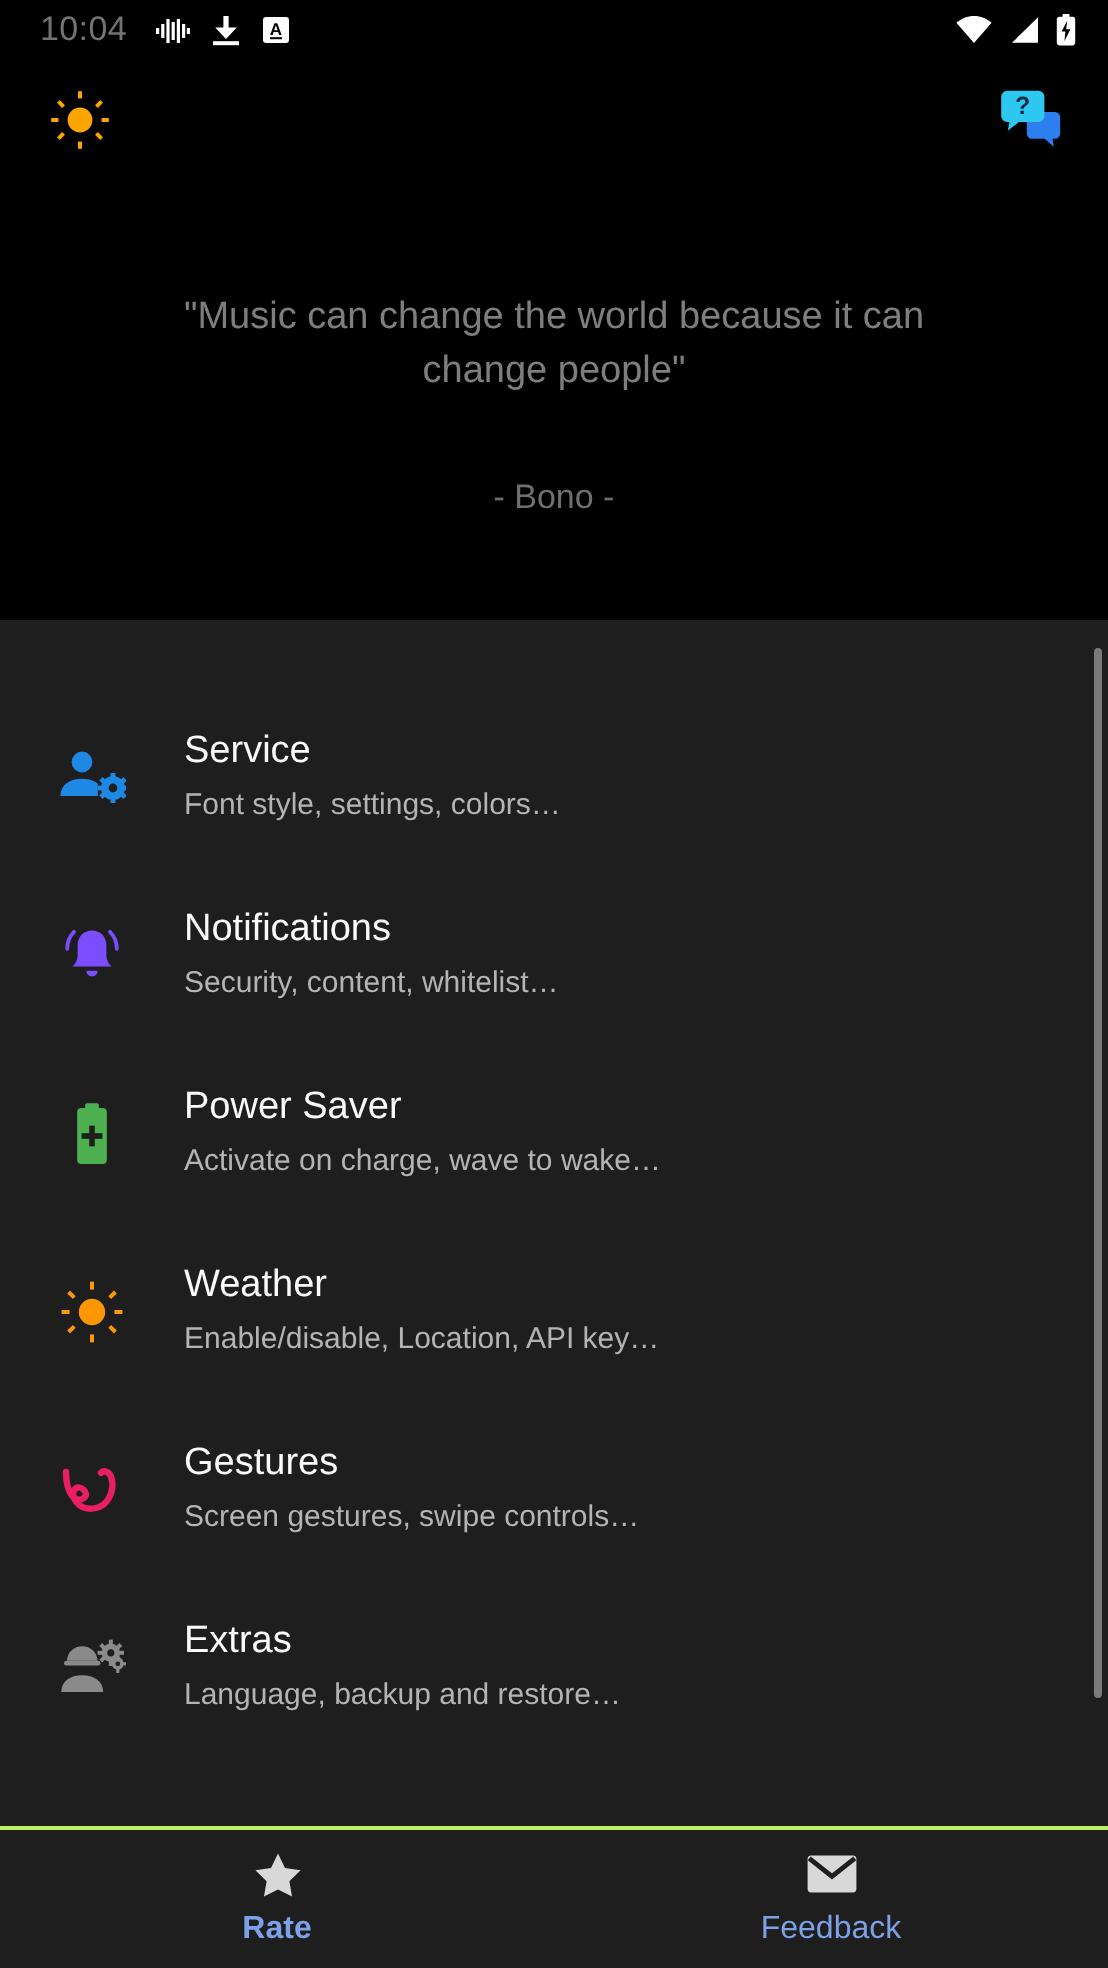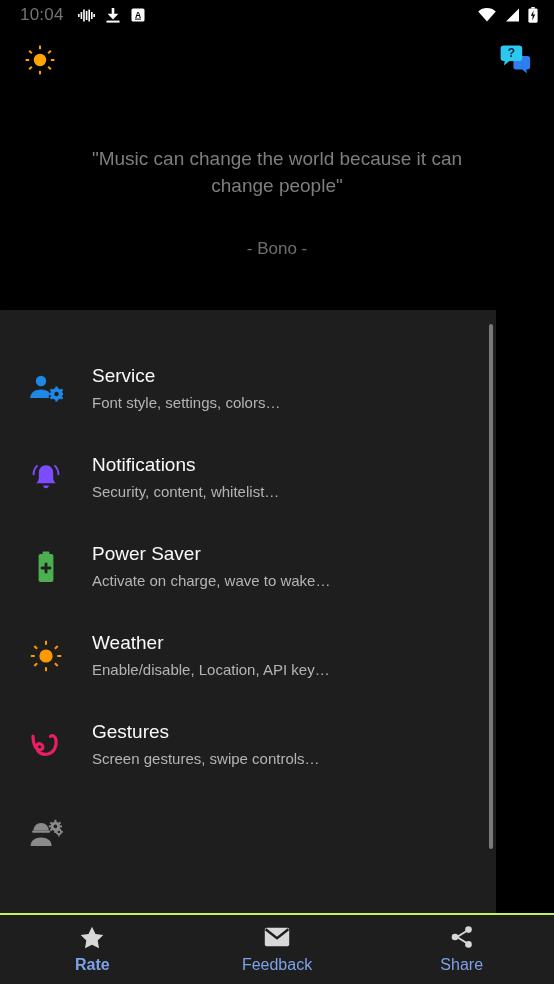--- a/index.html
+++ b/index.html
@@ -37,21 +37,21 @@
     padding:0 34px;
   }
   .quote-text{
     font-size:19px; line-height:27px; color:#7e7e7e; text-align:center;
     max-width:430px;
   }
   .quote-author{ margin-top:40px; font-size:17px; color:#6f6f6f; text-align:center; }
 
   
   .card{
-    position:absolute; top:310px; left:0; width:496px; height:603px;
+    position:absolute; top:310px; left:0; width:554px; height:603px;
     background:#1e1e1e; overflow:hidden;
   }
   .card-curve{
     position:absolute; top:0; left:0; width:554px; height:34px;
     pointer-events:none;
   }
   .list{ position:absolute; top:34px; left:0; width:554px; }
   .row{
     display:flex; align-items:center; height:89px; padding-left:0; cursor:pointer;
   }
@@ -297,20 +297,24 @@
             <g fill="#8A8A8A" transform="translate(26.5,9.5)">
               <circle cx="3.4" cy="3.4" r="3"></circle>
               <rect x="2.6" y="-1" width="1.6" height="2.4"></rect>
                 <rect x="2.6" y="5.6" width="1.6" height="2.4"></rect>
               <rect x="-1" y="2.6" width="2.4" height="1.6"></rect>
                 <rect x="5.6" y="2.6" width="2.4" height="1.6"></rect>
               <circle cx="3.4" cy="3.4" r="1.2" fill="#1e1e1e"></circle>
               </g>
             </svg>
         </div>
+        <div class="row-text">
+          <div class="row-title">Extras</div>
+          <div class="row-sub">Language, backup and restore…</div>
+        </div>
       </div>
 
     </div>
 
     <div class="scrollbar"></div>
   </div>
 
   <div class="bottombar">
 
     <div class="bb-item active">
@@ -325,30 +329,16 @@
     <div class="bb-item">
       <span class="bb-icon">
         <svg width="26" height="20" viewBox="0 0 26 20">
           <rect x="0.8" y="0.8" width="24.4" height="18.4" rx="1.8" fill="#d8d8d8"></rect>
           <path d="M1.6 2.2 L13 11.2 L24.4 2.2" fill="none" stroke="#1e1e1e" stroke-width="2.4"></path>
           </svg>
       </span>
       <span class="bb-label">Feedback</span>
     </div>
 
-    <div class="bb-item">
-      <span class="bb-icon">
-        <svg width="24" height="24" viewBox="0 0 24 24">
-          <g stroke="#d8d8d8" stroke-width="2">
-              <line x1="7" y1="12" x2="17.5" y2="5.5"></line>
-              <line x1="7" y1="12" x2="17.5" y2="18.5"></line>
-            </g>
-          <circle cx="18.5" cy="4.6" r="3.3" fill="#d8d8d8"></circle>
-          <circle cx="5" cy="12" r="3.3" fill="#d8d8d8"></circle>
-          <circle cx="18.5" cy="19.4" r="3.3" fill="#d8d8d8"></circle>
-          </svg>
-      </span>
-      <span class="bb-label">Share</span>
-    </div>
 
   </div>
 
 </div>
 
 </body></html>

